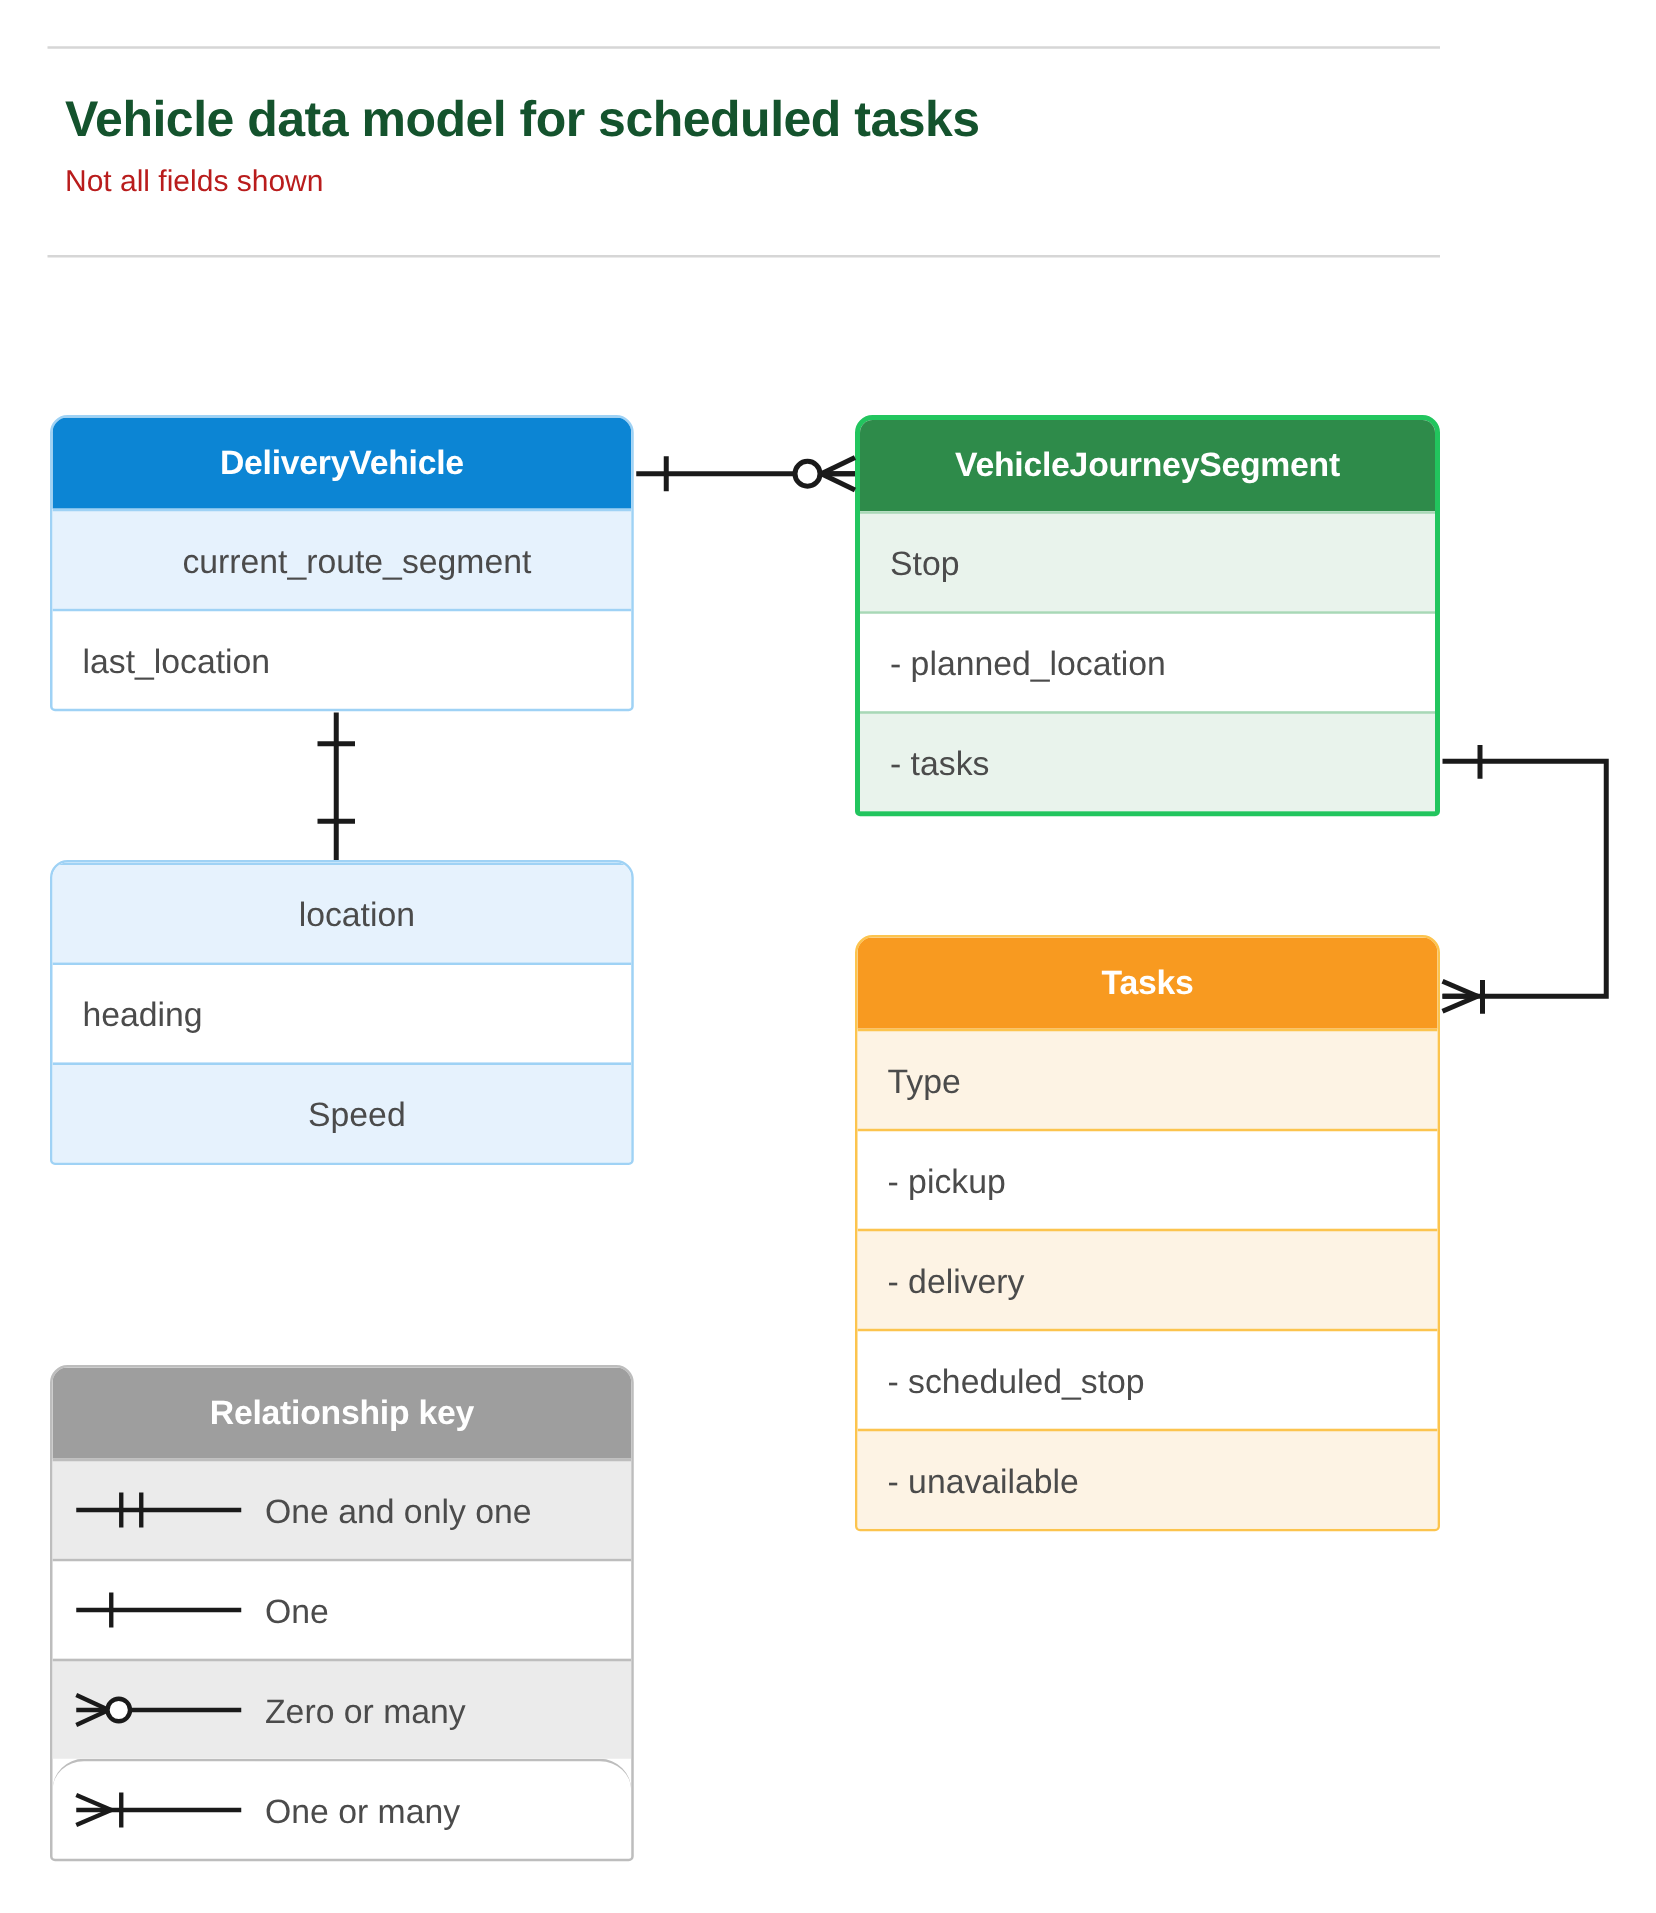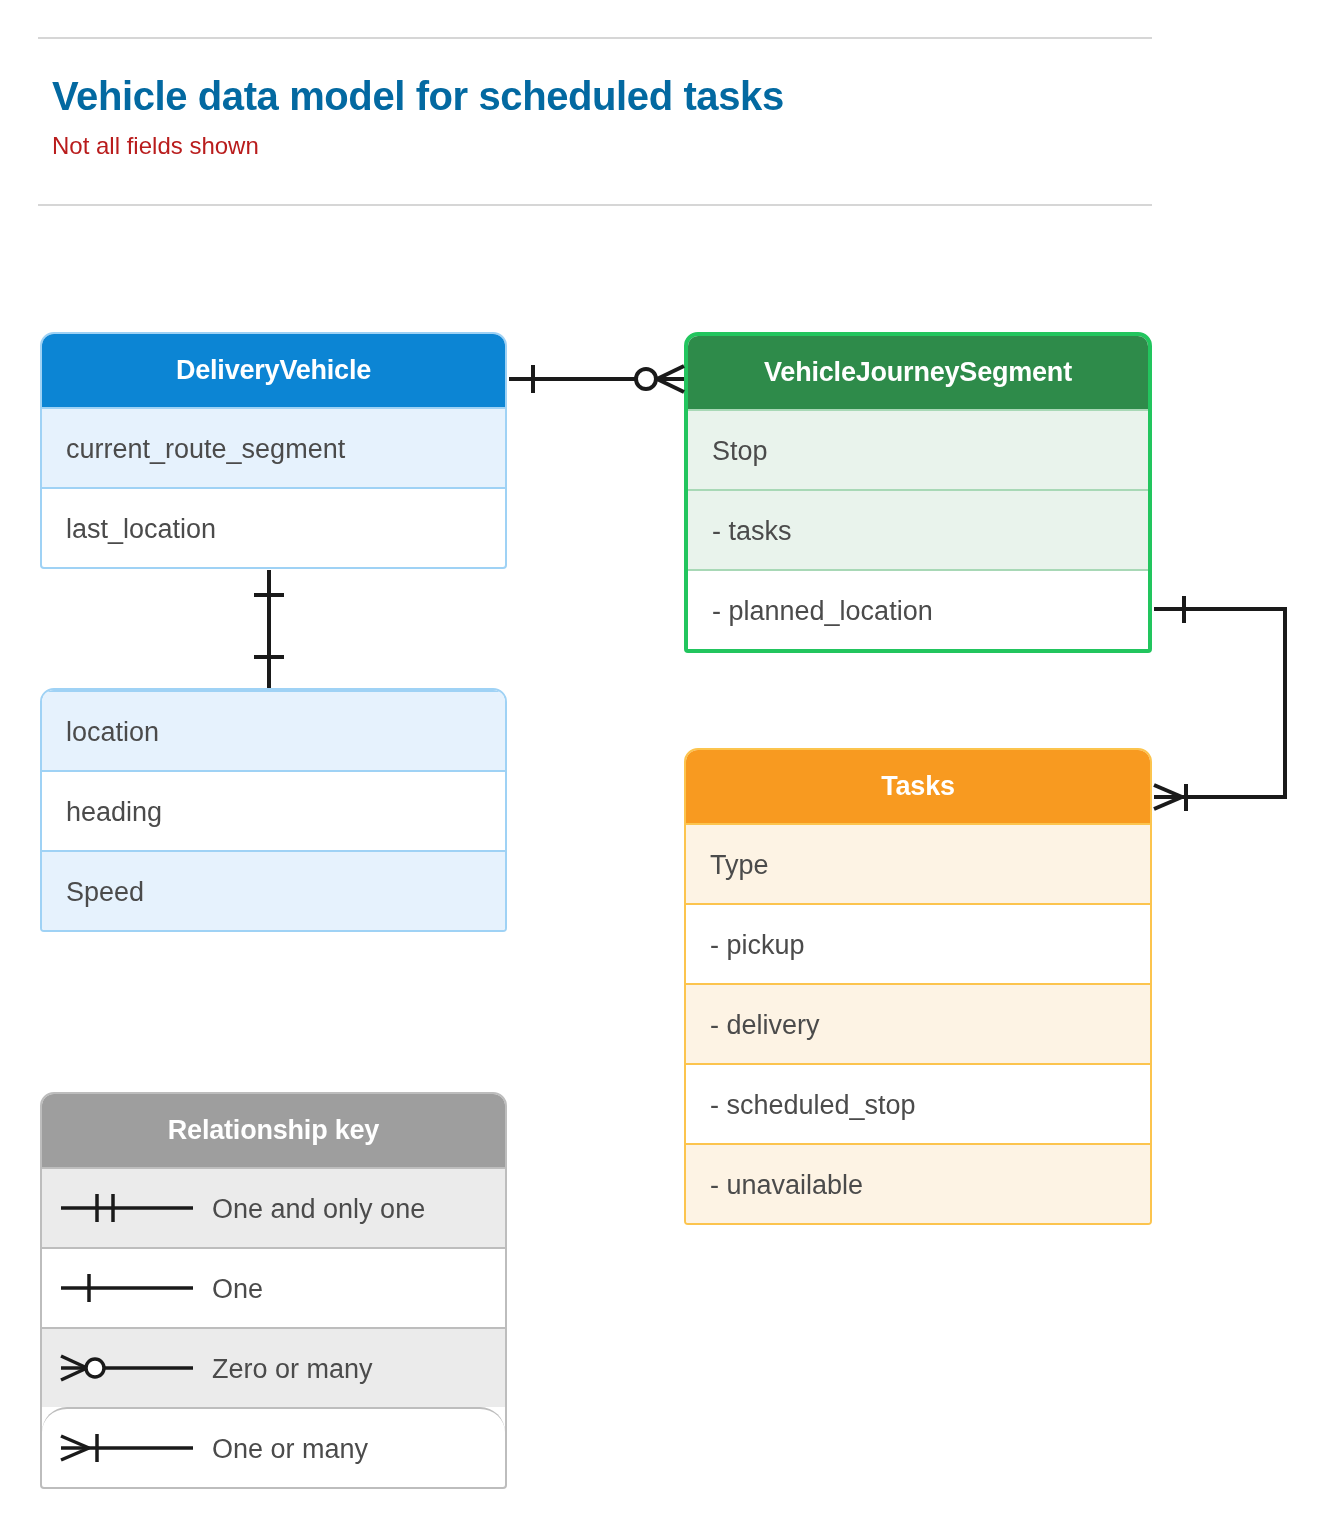--- a/index.html
+++ b/index.html
@@ -25,21 +25,21 @@
   }
   #rule-top  { top: 37px; }
   #rule-bot  { top: 204px; }
 
   #page-title {
     position: absolute;
     left: 52px;
     top: 74px;
     font-size: 40px;
     font-weight: 700;
-    color: #0369a1;
+    color: #14532d;
     letter-spacing: -0.4px;
     white-space: nowrap;
   }
   #page-subtitle {
     position: absolute;
     left: 52px;
     top: 132px;
     font-size: 24px;
     font-weight: 400;
     color: #b91c1c;
@@ -72,21 +72,21 @@
     padding-left: 24px;
     box-sizing: border-box;
     white-space: nowrap;
   }
   .entity .ent-row.sub { padding-left: 24px; }
 
   
   .theme-blue  { border: 2px solid #9fd2f5; }
   .theme-blue  .ent-head { background: #0c85d4; }
   .theme-blue  .ent-row  { border-top: 2px solid #9fd2f5; }
-  .theme-blue  .ent-row.alt { background: #e6f2fd; }
+  .theme-blue  .ent-row.alt { background: #e6f2fd; text-align: center; }
 
   
   .theme-green { border: 4px solid #22c55e; }
   .theme-green .ent-head { background: #2e8b4a; }
   .theme-green .ent-row  { border-top: 2px solid #a8d8b6; }
   .theme-green .ent-row.alt { background: #e9f3ec; }
 
   
   .theme-orange { border: 2px solid #fcc44e; }
   .theme-orange .ent-head { background: #f89a20; }
@@ -135,22 +135,22 @@
 
 <div class="entity theme-blue" style="left:40px; top:332px; width:467px;">
   <div class="ent-head">DeliveryVehicle</div>
   <div class="ent-row alt">current_route_segment</div>
   <div class="ent-row">last_location</div>
 </div>
 
 <div class="entity theme-green" style="left:684px; top:332px; width:468px;">
   <div class="ent-head">VehicleJourneySegment</div>
   <div class="ent-row alt">Stop</div>
+  <div class="ent-row sub">-  planned_location</div>
   <div class="ent-row alt sub">- tasks</div>
-  <div class="ent-row sub">-  planned_location</div>
 </div>
 
 <div class="entity theme-blue" style="left:40px; top:688px; width:467px;">
   <div class="ent-row alt">location</div>
   <div class="ent-row">heading</div>
   <div class="ent-row alt">Speed</div>
 </div>
 
 <div class="entity theme-orange" style="left:684px; top:748px; width:468px;">
   <div class="ent-head">Tasks</div>

